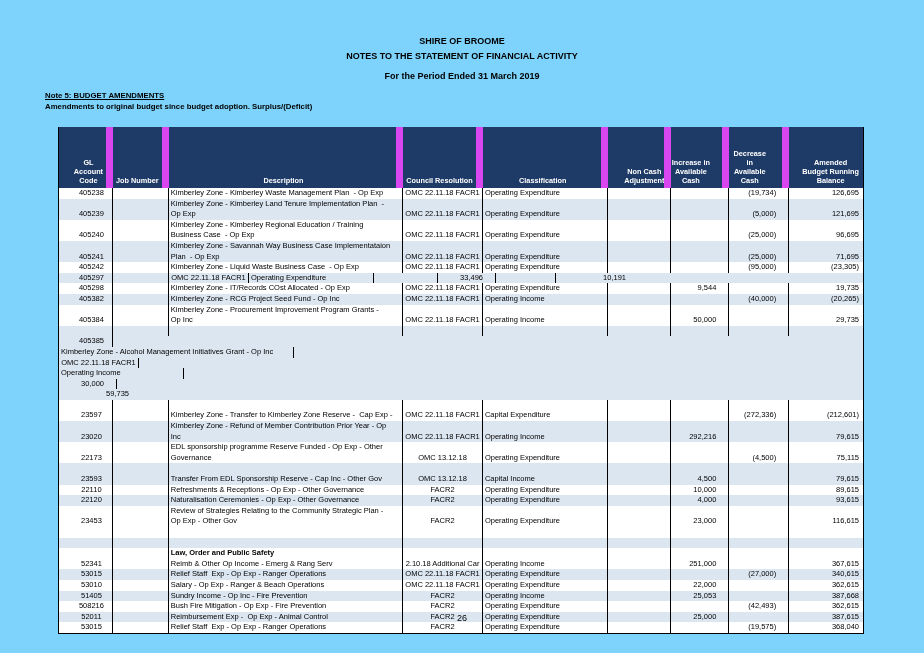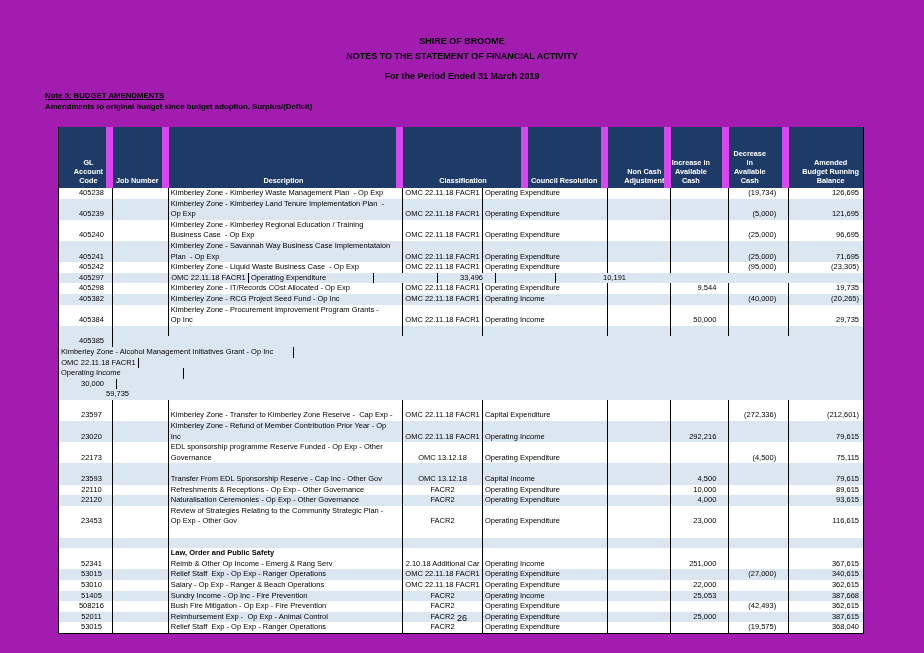--- a/index.html
+++ b/index.html
@@ -1,17 +1,17 @@
 <!DOCTYPE html>
 <html style="--header-bg: #1e3a66; --row-shaded: #dce6f1;"><head>
 <meta charset="utf-8">
 <style>
   html,body { margin:0; padding:0; background:#ffffff; }
   .page {
-    position:relative; width:924px; height:653px; background:#a21caf;
+    position:relative; width:924px; height:653px; background:#7dd3fc;
     font-family:"Liberation Sans", sans-serif; color:#000; overflow:hidden;
   }
   .doc-header {
     position:absolute; left:59px; top:36px; width:806px;
     text-align:center; font-weight:bold; font-size:9px; line-height:11px;
   }
   .doc-header .line2 { margin-top:4px; }
   .doc-header .line3 { margin-top:9px; }
   .note { position:absolute; left:45px; top:90px; font-size:7.8px; font-weight:bold; line-height:11px; }
   .note-title { text-decoration:underline; }
@@ -62,22 +62,22 @@
     <div class="note-title">Note 5: BUDGET AMENDMENTS</div>
     <div class="note-subtitle">Amendments to original budget since budget adoption. Surplus/(Deficit)</div>
   </div>
 
   <div class="table">
     <div class="thead">
         <div class="th c-gl">GL Account
 Code</div>
         <div class="th c-job">Job Number</div>
         <div class="th c-desc">Description</div>
+        <div class="th c-res">Council Resolution</div>
         <div class="th c-cls">Classification</div>
-        <div class="th c-res">Council Resolution</div>
         <div class="th c-nc">Non Cash
 Adjustment</div>
         <div class="th c-inc">Increase in
 Available Cash</div>
         <div class="th c-dec">Decrease in
 Available Cash</div>
         <div class="th c-bal">Amended
 Budget Running
 Balance</div>
       </div>

